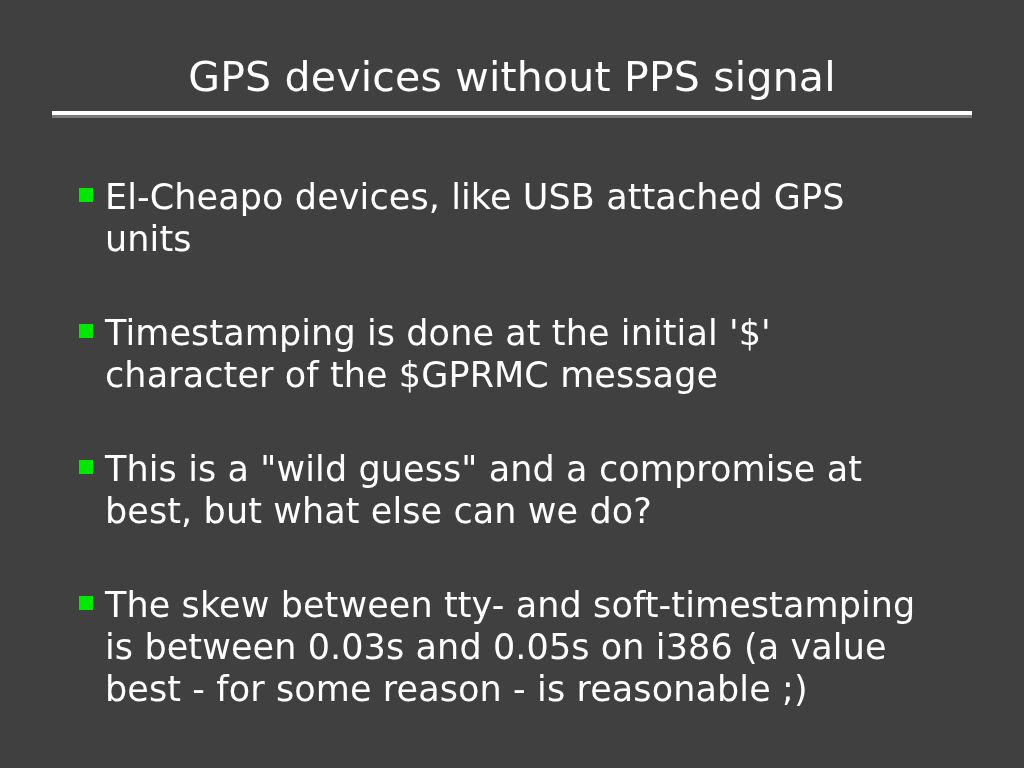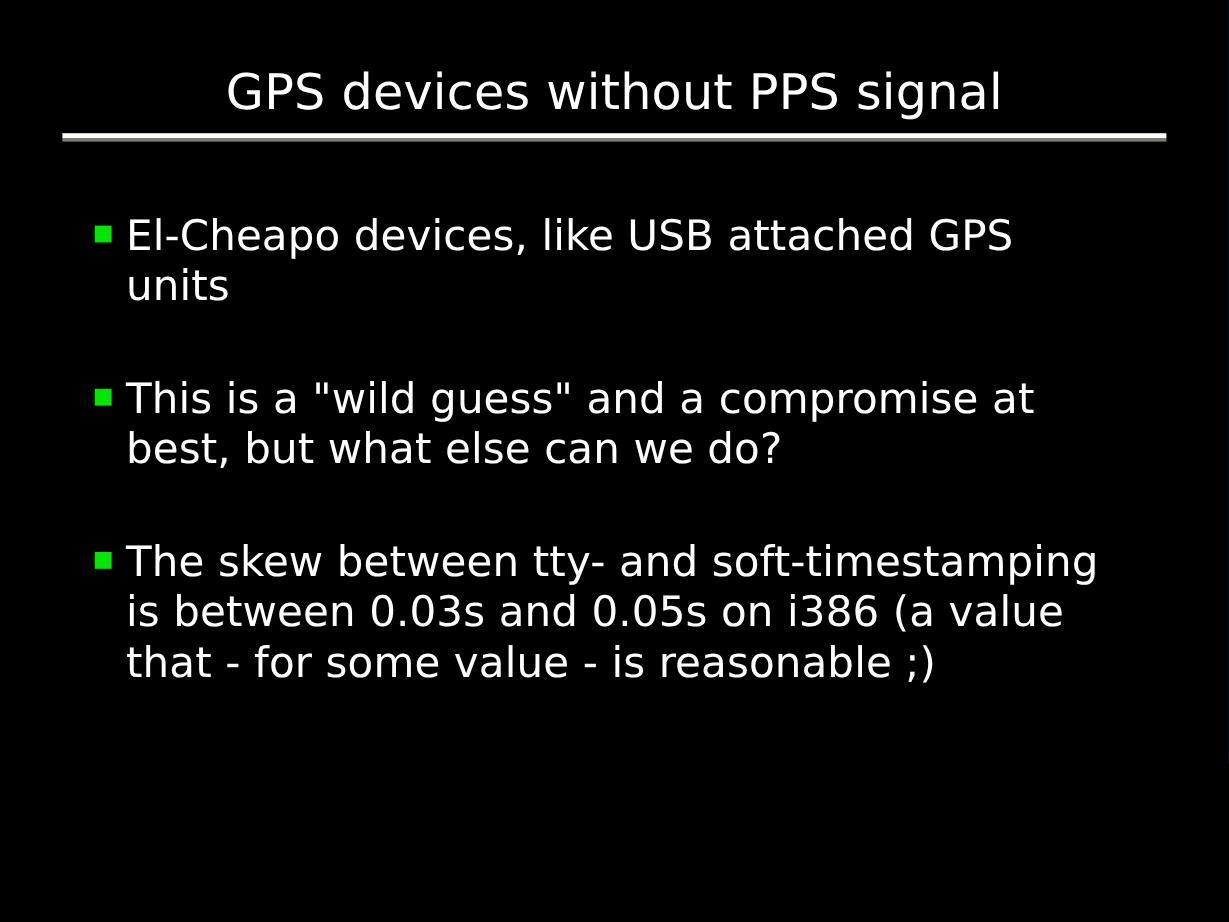--- a/index.html
+++ b/index.html
@@ -12,21 +12,21 @@
     height: 768px;
     overflow: hidden;
     background: #36699f;
     font-family: "DejaVu Sans", sans-serif;
   }
 
   .slide {
     position: relative;
     width: 1024px;
     height: 768px;
-    background: #000000;
+    background: #404040;
     box-sizing: border-box;
   }
 
   
   .slide-title {
     position: absolute;
     left: 52px;
     top: 52px;
     width: 920px;
     text-align: center;
@@ -113,26 +113,30 @@
     <div class="rule-shadow"></div>
   </div>
 
   <div class="bullet-list">
 
     <div class="bullet-item">
       <span class="bullet-marker"></span>
       <span class="bullet-text">El-Cheapo devices, like USB attached GPS units</span>
     </div>
 
+    <div class="bullet-item">
+      <span class="bullet-marker"></span>
+      <span class="bullet-text">Timestamping is done at the initial '$' character of the $GPRMC message</span>
+    </div>
 
     <div class="bullet-item">
       <span class="bullet-marker"></span>
       <span class="bullet-text">This is a "wild guess" and a compromise at best, but what else can we do?</span>
     </div>
 
     <div class="bullet-item">
       <span class="bullet-marker"></span>
-      <span class="bullet-text">The skew between tty- and soft-timestamping is between 0.03s and 0.05s on i386 (a value that - for some value - is reasonable ;)</span>
+      <span class="bullet-text">The skew between tty- and soft-timestamping is between 0.03s and 0.05s on i386 (a value best - for some reason - is reasonable ;)</span>
     </div>
 
   </div>
 
 </div>
 
 </body></html>

